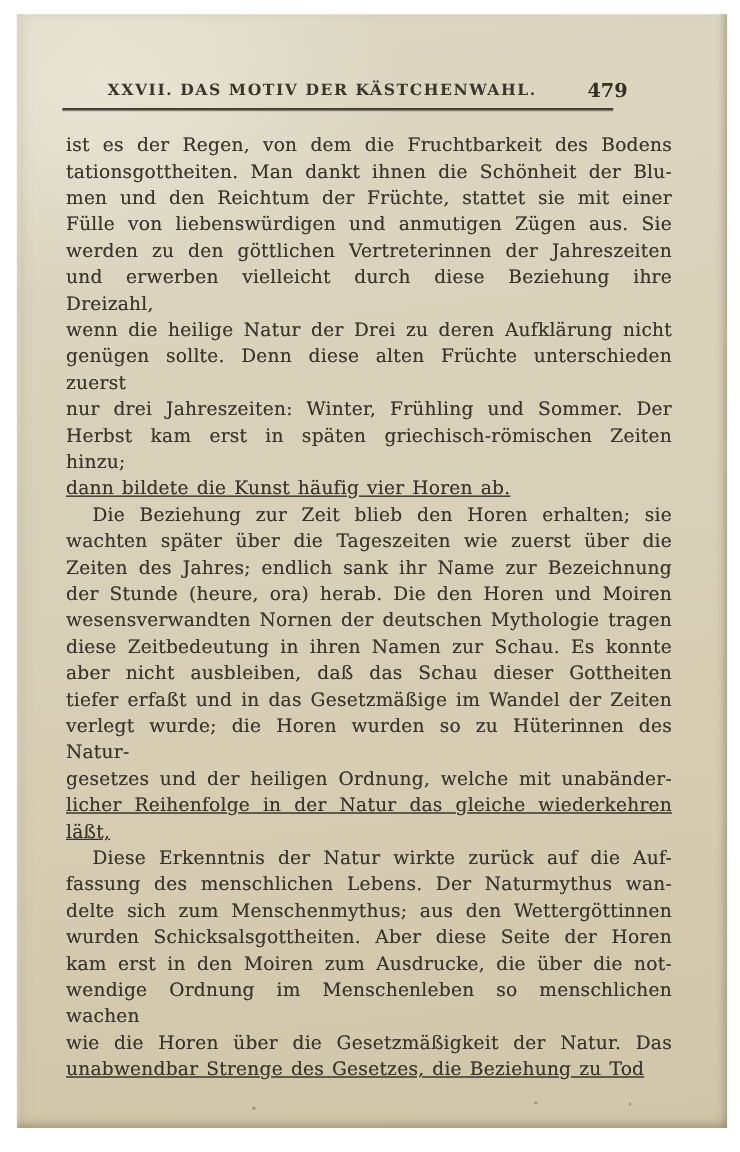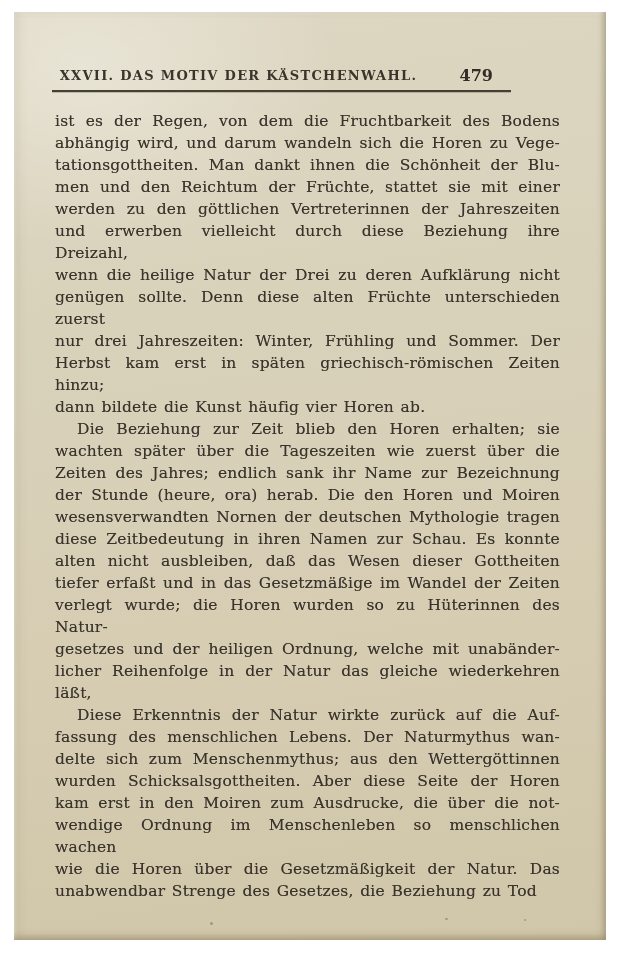--- a/index.html
+++ b/index.html
@@ -26,21 +26,21 @@
       linear-gradient(172deg, #ddd7c3 0%, #d9d2bb 32%, #d6cdb3 64%, #d0c6a9 100%);
     box-shadow:
       inset -5px 0 7px -3px rgba(130,115,80,0.55),
       inset 0 -6px 9px -4px rgba(130,115,80,0.55),
       inset 3px 0 4px -2px rgba(255,255,252,0.55),
       inset 0 3px 4px -2px rgba(255,255,252,0.45),
       inset 7px 0 12px -6px rgba(140,125,90,0.25);
   }
   .running-head {
     position: absolute;
-    left: 22px;
+    left: 52px;
     top: 54px;
     width: 459px;
     height: 20px;
   }
   .head-title {
     position: absolute;
     left: 0;
     right: 54px;
     top: 2px;
     text-align: center;
@@ -78,21 +78,21 @@
     line-height: 22px;
     letter-spacing: 0.2px;
     word-spacing: 1.5px;
     text-shadow: 0 0 0.5px rgba(57,51,43,0.55);
   }
   .line {
     text-align: justify;
     text-align-last: justify;
     white-space: normal;
   }
-  .line.end { text-align-last: left; }
+  .line.end { text-align-last: left; text-decoration: underline; }
   .line.indent { text-indent: 22px; }
   .speck {
     position: absolute;
     border-radius: 50%;
     background: rgba(110,92,58,0.45);
   }
   .speck.s1 { left: 210px; top: 922px; width: 3px; height: 3px; }
   .speck.s2 { left: 445px; top: 918px; width: 3px; height: 2px; }
   .speck.s3 { left: 524px; top: 919px; width: 2px; height: 2px; }
   .speck.s4 { left: 338px; top: 104px; width: 2px; height: 2px; background: rgba(110,92,58,0.35); }
@@ -104,37 +104,37 @@
   <div class="paper">
 
     <div class="running-head">
       <div class="head-title">XXVII. DAS MOTIV DER KÄSTCHENWAHL.</div>
       <div class="head-number">479</div>
     </div>
     <div class="head-rule"></div>
 
     <div class="body-text">
       <div class="line">ist es der Regen, von dem die Fruchtbarkeit des Bodens</div>
-      <div class="line">abhängig wird, und darum wandeln sich die Horen zu Vege-</div>
       <div class="line">tationsgottheiten. Man dankt ihnen die Schönheit der Blu-</div>
       <div class="line">men und den Reichtum der Früchte, stattet sie mit einer</div>
+      <div class="line">Fülle von liebenswürdigen und anmutigen Zügen aus. Sie</div>
       <div class="line">werden zu den göttlichen Vertreterinnen der Jahreszeiten</div>
       <div class="line">und erwerben vielleicht durch diese Beziehung ihre Dreizahl,</div>
       <div class="line">wenn die heilige Natur der Drei zu deren Aufklärung nicht</div>
       <div class="line">genügen sollte. Denn diese alten Früchte unterschieden zuerst</div>
       <div class="line">nur drei Jahreszeiten: Winter, Frühling und Sommer. Der</div>
       <div class="line">Herbst kam erst in späten griechisch-römischen Zeiten hinzu;</div>
       <div class="line end">dann bildete die Kunst häufig vier Horen ab.</div>
       <div class="line indent">Die Beziehung zur Zeit blieb den Horen erhalten; sie</div>
       <div class="line">wachten später über die Tageszeiten wie zuerst über die</div>
       <div class="line">Zeiten des Jahres; endlich sank ihr Name zur Bezeichnung</div>
       <div class="line">der Stunde (heure, ora) herab. Die den Horen und Moiren</div>
       <div class="line">wesensverwandten Nornen der deutschen Mythologie tragen</div>
       <div class="line">diese Zeitbedeutung in ihren Namen zur Schau. Es konnte</div>
-      <div class="line">alten nicht ausbleiben, daß das Wesen dieser Gottheiten</div>
+      <div class="line">aber nicht ausbleiben, daß das Schau dieser Gottheiten</div>
       <div class="line">tiefer erfaßt und in das Gesetzmäßige im Wandel der Zeiten</div>
       <div class="line">verlegt wurde; die Horen wurden so zu Hüterinnen des Natur-</div>
       <div class="line">gesetzes und der heiligen Ordnung, welche mit unabänder-</div>
       <div class="line end">licher Reihenfolge in der Natur das gleiche wiederkehren läßt,</div>
       <div class="line indent">Diese Erkenntnis der Natur wirkte zurück auf die Auf-</div>
       <div class="line">fassung des menschlichen Lebens. Der Naturmythus wan-</div>
       <div class="line">delte sich zum Menschenmythus; aus den Wettergöttinnen</div>
       <div class="line">wurden Schicksalsgottheiten. Aber diese Seite der Horen</div>
       <div class="line">kam erst in den Moiren zum Ausdrucke, die über die not-</div>
       <div class="line">wendige Ordnung im Menschenleben so menschlichen wachen</div>

